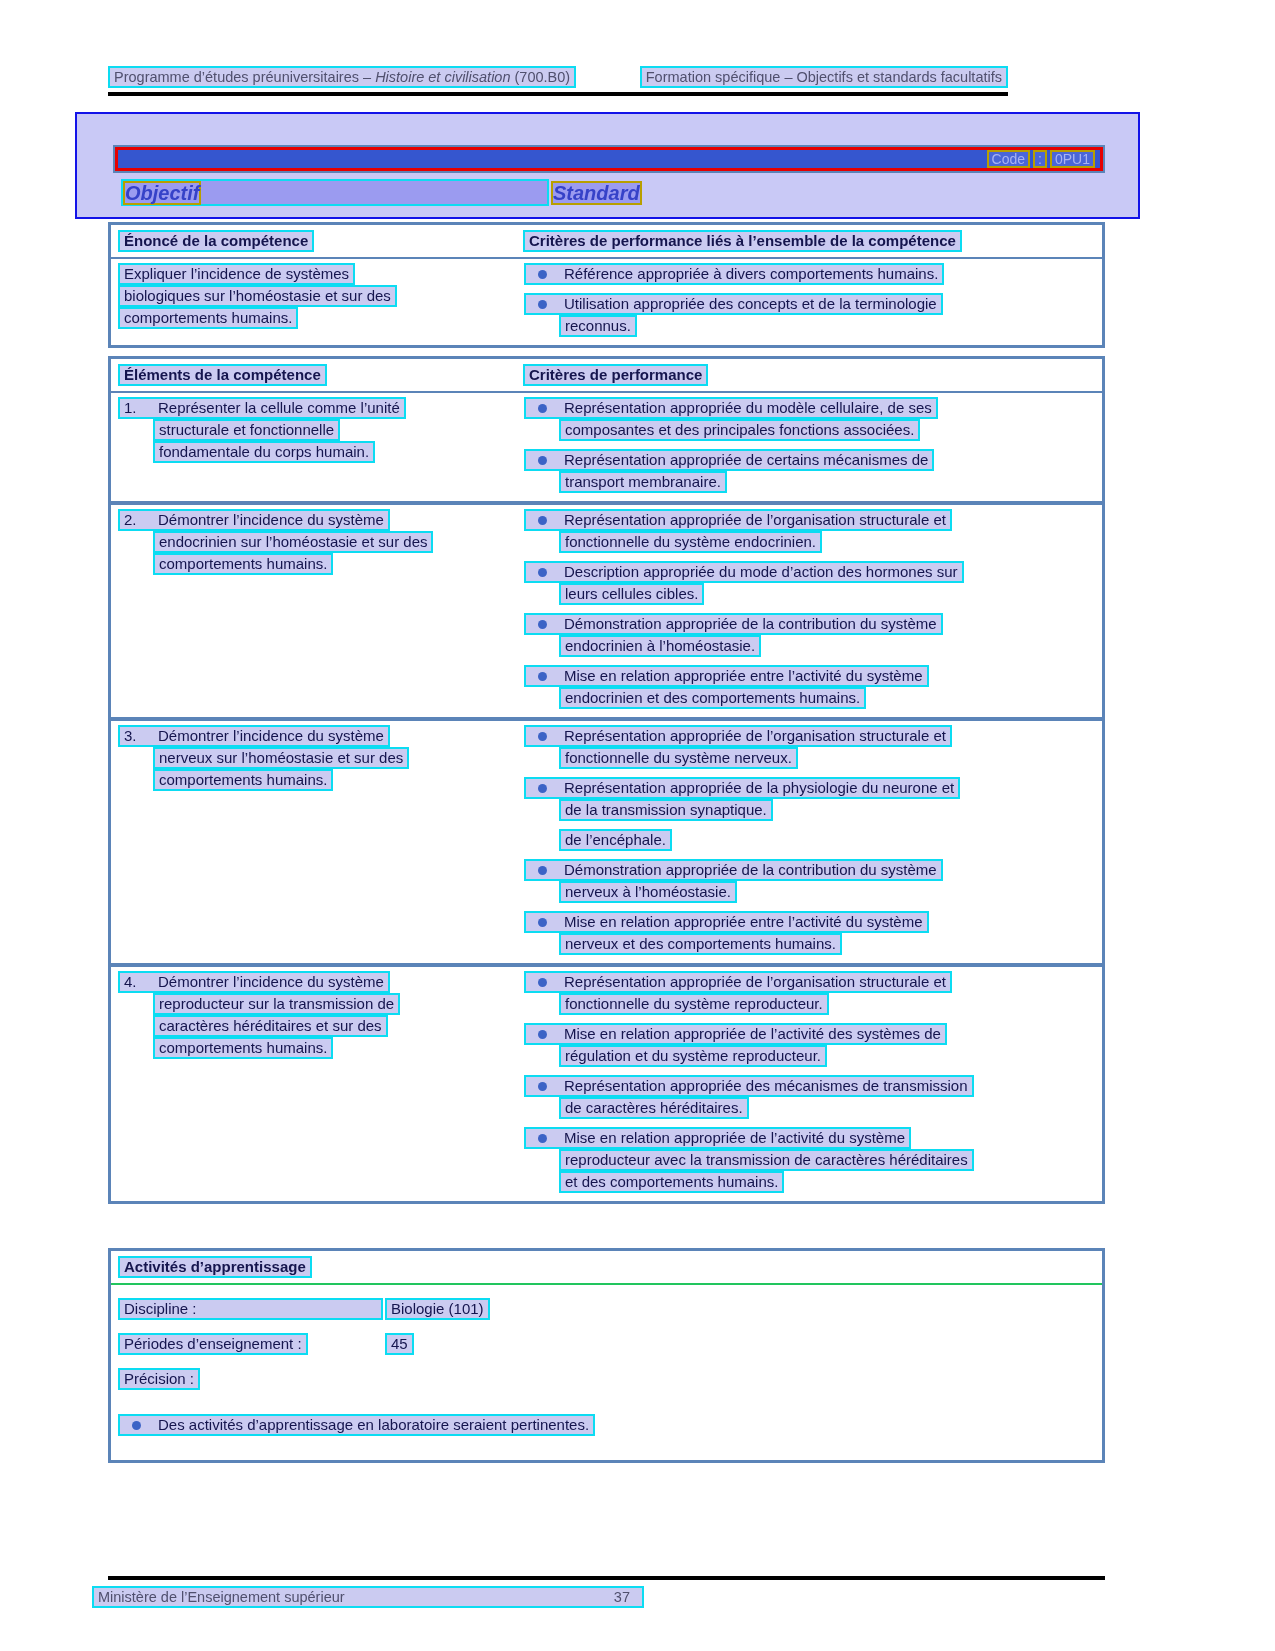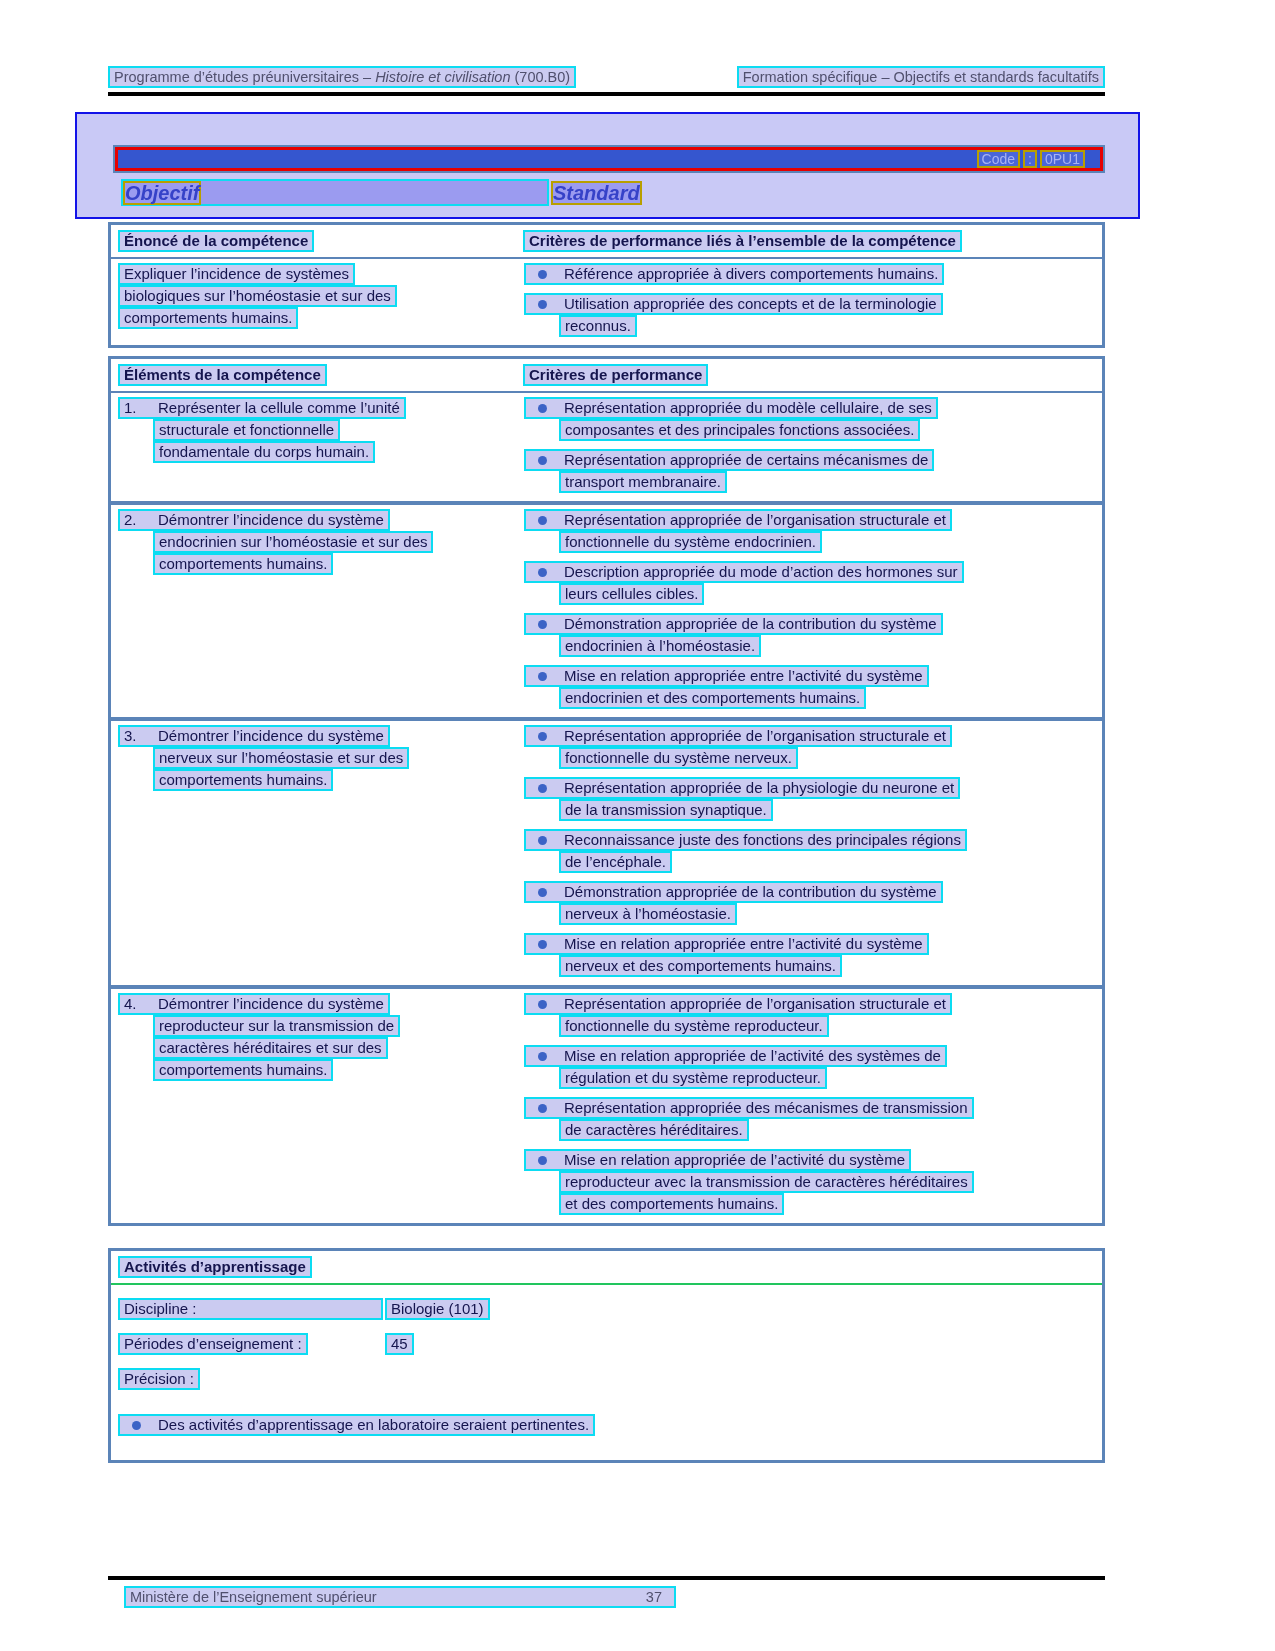--- a/index.html
+++ b/index.html
@@ -17,27 +17,27 @@
     color:#15154e;
     white-space:nowrap;
     vertical-align:top;
   }
   .hl.b { font-weight:bold; font-size:15px; }
   .line { height:22px; }
   .rest .hl { margin-left:35px; }
   .num { display:inline-block; width:34px; }
 
   
-  .pagehead { position:absolute; left:108px; top:66px; width:997px; display:flex; justify-content:space-between; align-items:flex-end; border-bottom:4px solid #000; padding-bottom:4px; }
+  .pagehead { position:absolute; left:108px; top:66px; width:900px; display:flex; justify-content:space-between; align-items:flex-end; border-bottom:4px solid #000; padding-bottom:4px; }
   .pagehead .hl { color:#50506e; font-size:14.5px; }
 
   
   .topbox { position:absolute; left:75px; top:112px; width:1065px; height:107px; background:#c9c9f6; border:2px solid #1313e8; }
   .banner-wrap { margin:31px 33px 0 36px; background:#5b84b8; padding:2px; }
-  .banner { background:#3556cf; border:3px solid #e60000; height:24px; display:flex; justify-content:flex-end; align-items:center; gap:3px; padding-right:15px; }
+  .banner { background:#3556cf; border:3px solid #e60000; height:24px; display:flex; justify-content:flex-end; align-items:center; gap:3px; padding-right:5px; }
   .codebox { background:#4a66d8; border:2px solid #b89f00; color:#a9b3f2; font-size:14px; line-height:14px; padding:0 3px; }
   .osrow { margin:6px 0 0 44px; display:flex; align-items:center; }
   .oswide { width:428px; height:27px; background:#9b9bf0; border:2px solid #0cdcf2; display:flex; align-items:center; }
   .osname { font-style:italic; font-weight:bold; font-size:20px; line-height:20px; color:#3642c8; background:#9b9bf0; border:2px solid #b89f00; padding:0 0; white-space:nowrap; }
   .os-std { margin-left:2px; }
 
   
   .dtable { position:absolute; left:108px; width:997px; border:3px solid #5b84b8; background:#fff; }
   .thead { display:flex; border-bottom:2px solid #5b84b8; padding:5px 0 5px 7px; }
   .hcell-l { width:405px; }
@@ -54,21 +54,21 @@
   .actbox { position:absolute; left:108px; top:1248px; width:997px; border:3px solid #5b84b8; background:#fff; padding-bottom:24px; }
   .act-title { padding:5px 0 5px 7px; border-bottom:2px solid #22c55e; }
   .actrow { margin:13px 0 0 7px; display:flex; }
   .actlabel { width:265px; }
   .actlabel.wide .hl { width:100%; }
   .actval .hl { margin-left:2px; }
   .act-bullet { margin:24px 0 0 7px; }
 
   
   .footrule { position:absolute; left:108px; top:1576px; width:997px; height:4px; background:#000; }
-  .footrow { position:absolute; left:124px; top:1586px;text-align:center; }
+  .footrow { position:absolute; left:92px; top:1586px;text-align:center; }
   .foot-hl { display:flex; justify-content:space-between; width:552px; padding-right:12px; color:#50506e; font-size:14.5px; }
 </style>
 </head>
 <body>
 
 <div class="page">
 
   <div class="pagehead">
     <span class="hl"><span>Programme d’études préuniversitaires – </span><i>Histoire et civilisation</i><span> (700.B0)</span></span>
     <span class="hl">Formation spécifique – Objectifs et standards facultatifs</span>
@@ -172,21 +172,20 @@
       <div class="cell-right">
         <div class="crit">
           <div class="line"><span class="hl"><span class="dot"></span><span>Représentation appropriée de l’organisation structurale et</span></span></div>
           <div class="line rest"><span class="hl">fonctionnelle du système nerveux.</span></div>
         </div>
         <div class="crit">
           <div class="line"><span class="hl"><span class="dot"></span><span>Représentation appropriée de la physiologie du neurone et</span></span></div>
           <div class="line rest"><span class="hl">de la transmission synaptique.</span></div>
         </div>
         <div class="crit">
-          <div class="line"><span class="hl"><span class="dot"></span><span>Reconnaissance juste des fonctions des principales régions</span></span></div>
           <div class="line rest"><span class="hl">de l’encéphale.</span></div>
         </div>
         <div class="crit">
           <div class="line"><span class="hl"><span class="dot"></span><span>Démonstration appropriée de la contribution du système</span></span></div>
           <div class="line rest"><span class="hl">nerveux à l’homéostasie.</span></div>
         </div>
         <div class="crit">
           <div class="line"><span class="hl"><span class="dot"></span><span>Mise en relation appropriée entre l’activité du système</span></span></div>
           <div class="line rest"><span class="hl">nerveux et des comportements humains.</span></div>
         </div>

